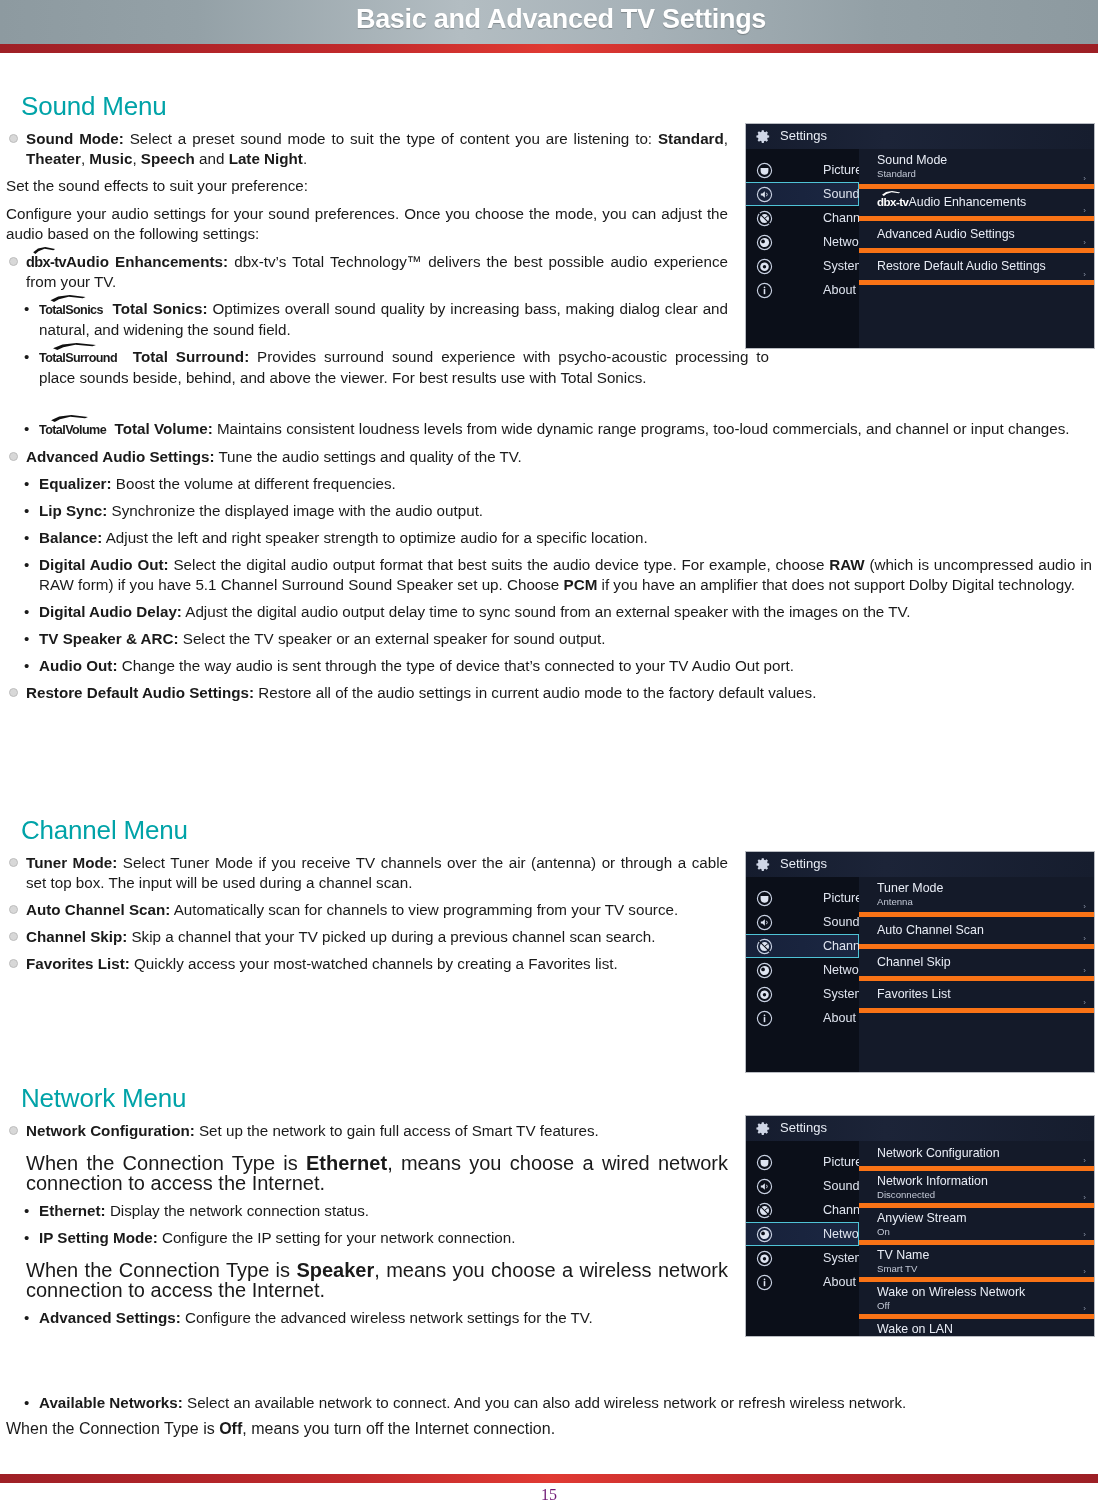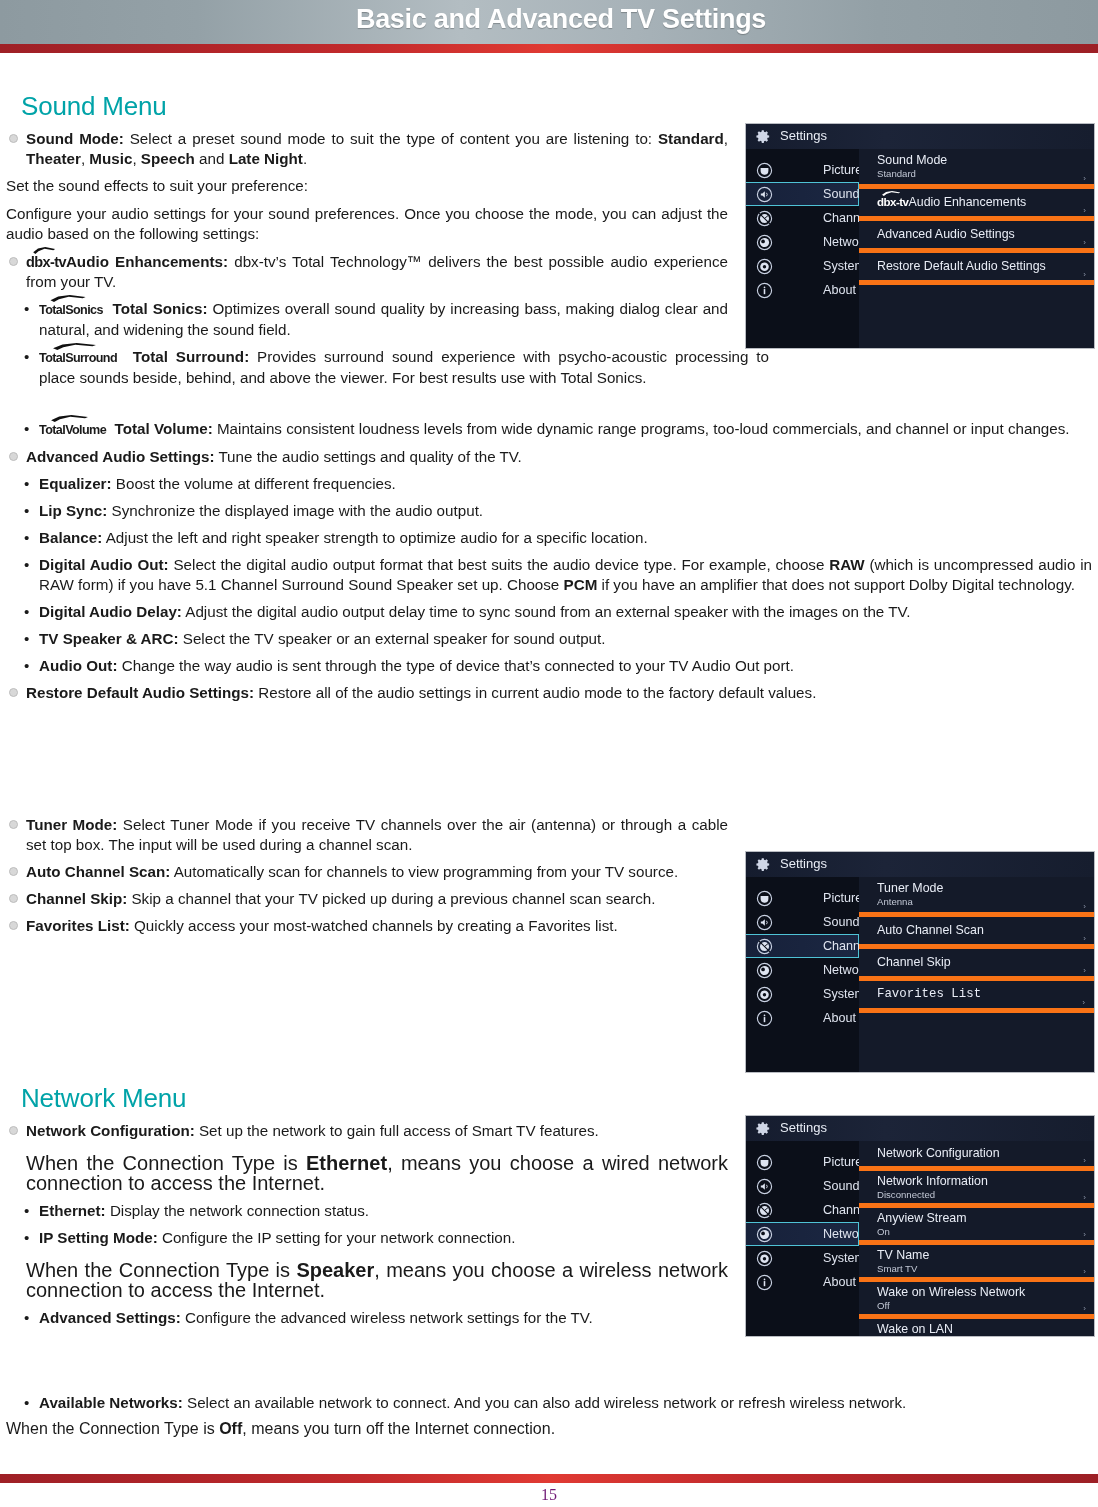--- a/index.html
+++ b/index.html
@@ -276,20 +276,21 @@
       <b>Audio Out:</b><span> Change the way audio is sent through the type of device that’s connected to your TV Audio Out port.</span>
     </div>
 
     <div class="li">
       <span class="dot"></span>
       <b>Restore Default Audio Settings:</b><span> Restore all of the audio settings in current audio mode to the factory default values.</span>
     </div>
   </div>
 
   <div class="col" style="left:6px;top:762px;width:722px;">
+    <h2 class="section">Channel Menu</h2>
 
     <div class="li">
       <span class="dot"></span>
       <b>Tuner Mode:</b><span> Select Tuner Mode if you receive TV channels over the air (antenna) or through a cable set top box. The input will be used during a channel scan.</span>
     </div>
     <div class="li">
       <span class="dot"></span>
       <b>Auto Channel Scan:</b><span> Automatically scan for channels to view programming from your TV source.</span>
     </div>
     <div class="li">
@@ -521,21 +522,21 @@
       <span class="marrow">›</span>
     </div>
     <div class="menurow" style="padding-top:6px;padding-bottom:6px;">
       <div class="mlabel">Auto Channel Scan</div>
       <span class="marrow">›</span>
     </div>
     <div class="menurow" style="padding-top:6px;padding-bottom:6px;">
       <div class="mlabel">Channel Skip</div>
       <span class="marrow">›</span>
     </div>
-    <div class="menurow" style="padding-top:6px;padding-bottom:6px;font-family:Liberation Mono, monospace;">
+    <div class="menurow" style="padding-top:6px;padding-bottom:6px;">
       <div class="mlabel">Favorites List</div>
       <span class="marrow">›</span>
     </div>
   </div>
 </div>
 
 <div class="tvpanel" id="panel-network" style="left:745px;top:1115px;width:350px;height:222px;">
   <div class="tv-titlebar">
     <span class="gear">
       <svg viewBox="0 0 24 24" width="17" height="17">

